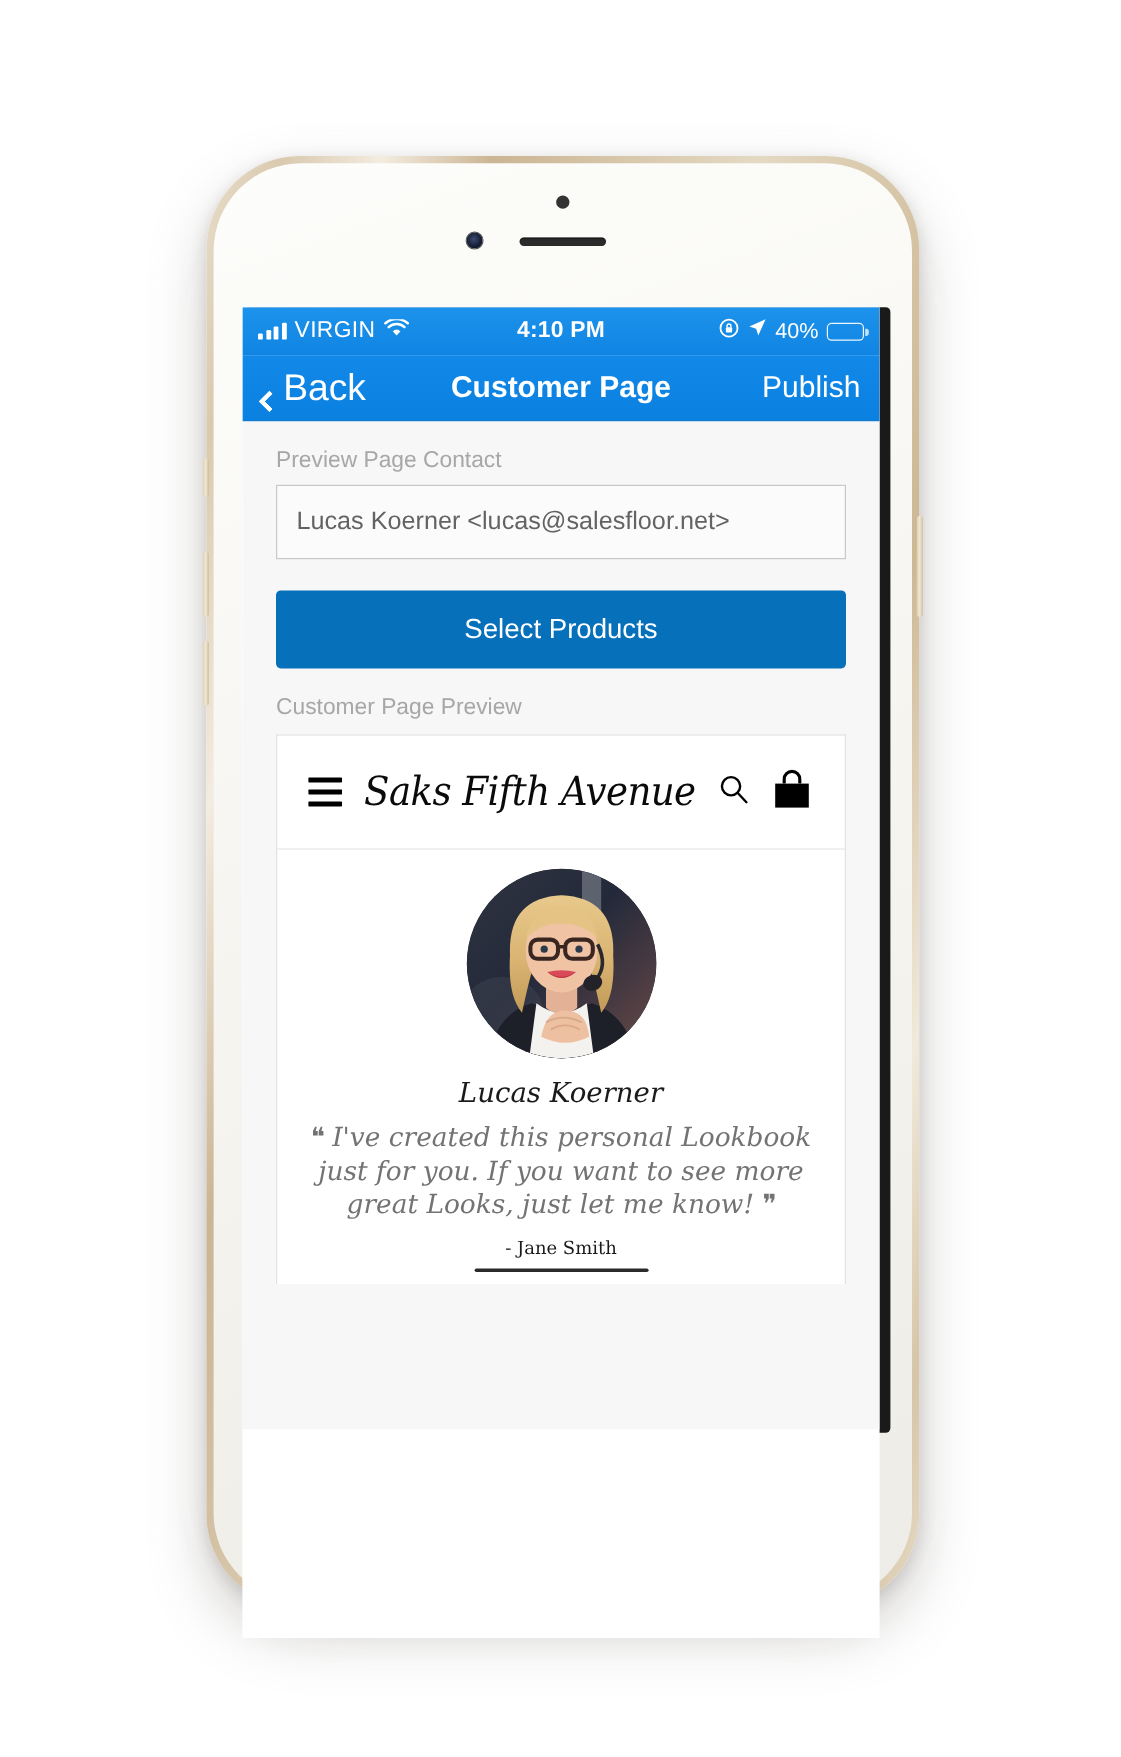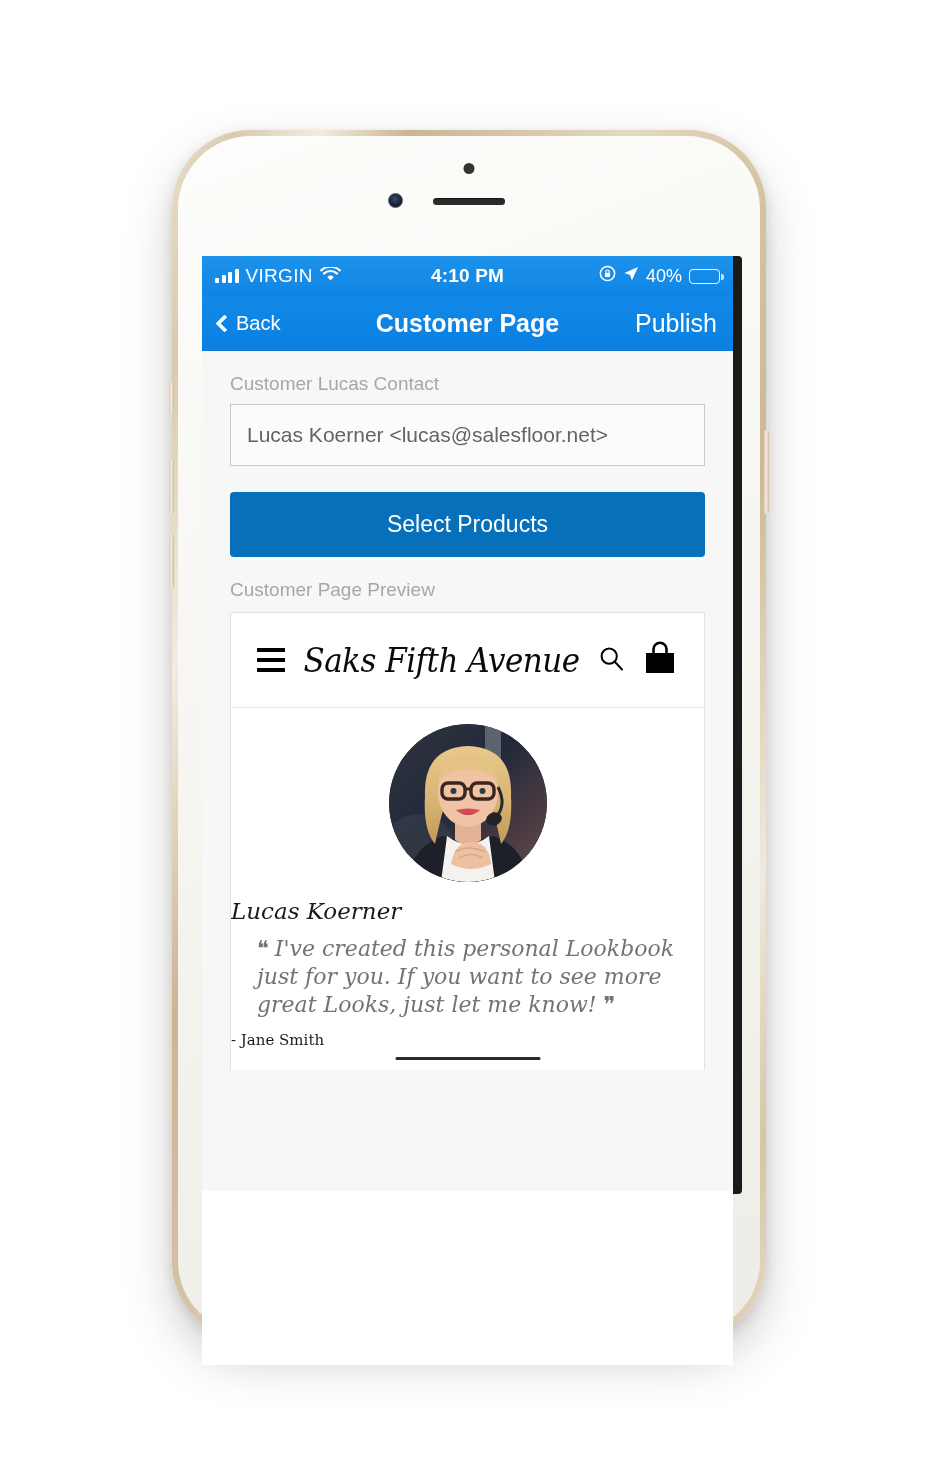--- a/index.html
+++ b/index.html
@@ -183,22 +183,22 @@
     background: linear-gradient(180deg, #1289e8 0%, #0a81e0 100%);
     color: #fff;
     display: flex;
     align-items: center;
     justify-content: space-between;
     padding: 0 16px;
     position: relative;
     border-bottom: 1px solid rgba(0,0,0,0.10);
   }
   .nav-back {
-    display: flex; align-items: center; gap: 2px;
-    font-size: 20px;
+    display: flex; align-items: flex-end; gap: 2px;
+    font-size: 31px;
     cursor: pointer;
   }
   .chev {
     display: inline-block;
     width: 13px; height: 13px;
     border-left: 4.2px solid #fff;
     border-bottom: 4.2px solid #fff;
     transform: rotate(45deg);
     margin-right: 3px;
     border-radius: 1px;
@@ -284,21 +284,21 @@
     font-family: "DejaVu Serif", serif;
     font-style: italic;
     font-size: 31px;
     letter-spacing: -0.5px;
     color: #0a0a0a;
     white-space: nowrap;
     transform: scaleY(1.08);
   }
   .saks-icons { display: flex; align-items: center; gap: 17px; }
 
-  .brand-body { padding: 16px 0 0 0; text-align: left; }
+  .brand-body { padding: 16px 0 0 0; text-align: center; }
   .avatar {
     width: 158px; height: 158px;
     border-radius: 50%;
     margin: 0 auto;
     overflow: hidden;
     position: relative;
     background: #2b2e36;
   }
   .avatar svg { display: block; width: 158px; height: 158px; }
 
@@ -400,21 +400,21 @@
     <div class="nav-back">
       <span class="chev"></span>
       <span>Back</span>
     </div>
     <div class="nav-title">Customer Page</div>
     <div class="nav-action">Publish</div>
   </div>
 
   <div class="content">
 
-    <div class="field-label">Customer Lucas Contact</div>
+    <div class="field-label">Preview Page Contact</div>
     <div class="input-box" title="Customer Page Contact">Lucas Koerner &lt;lucas@salesfloor.net&gt;</div>
 
 
     <button class="primary-btn">Select Products</button>
 
     <div class="preview-label">Customer Page Preview</div>
 
     <div class="preview-card">
 
       <div class="saks-header">

